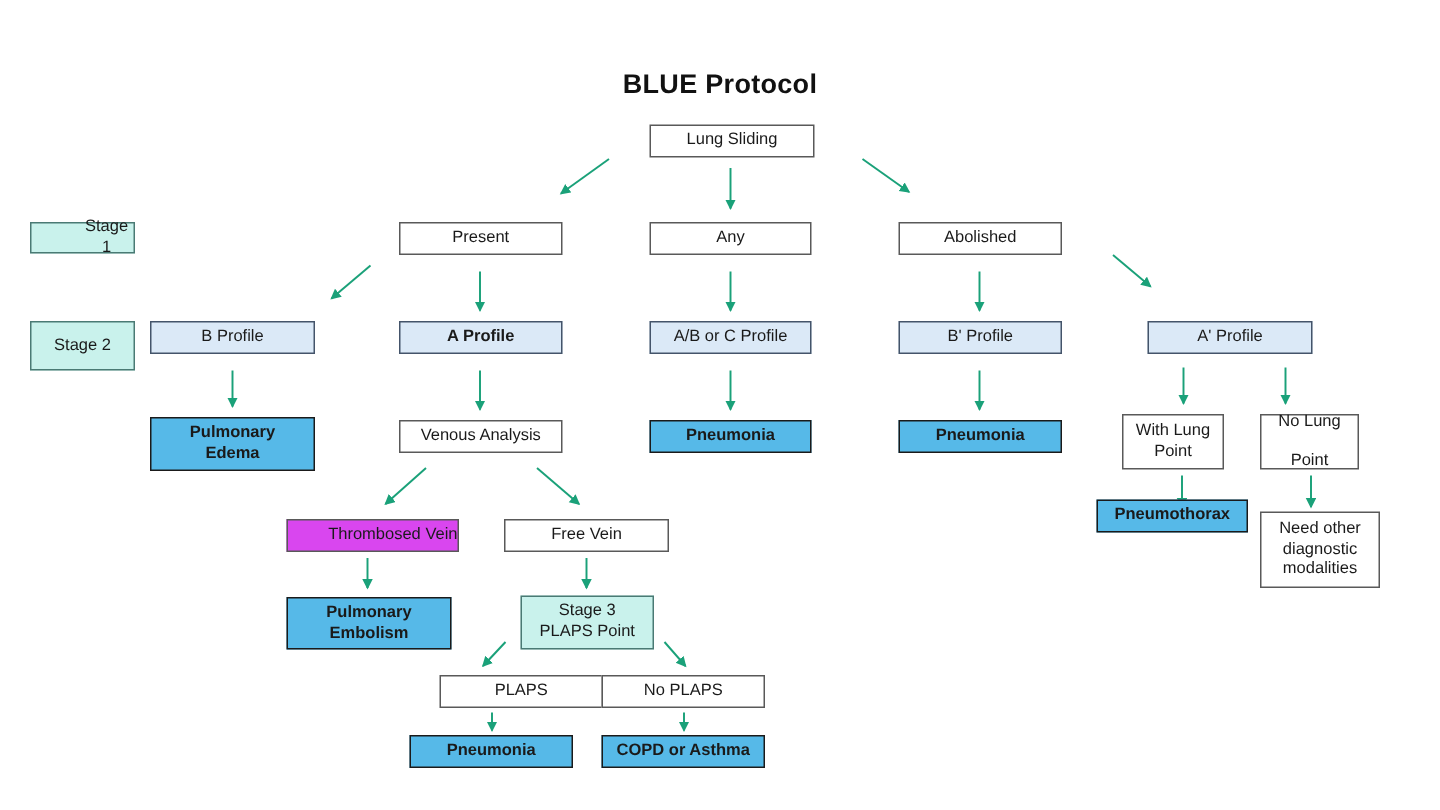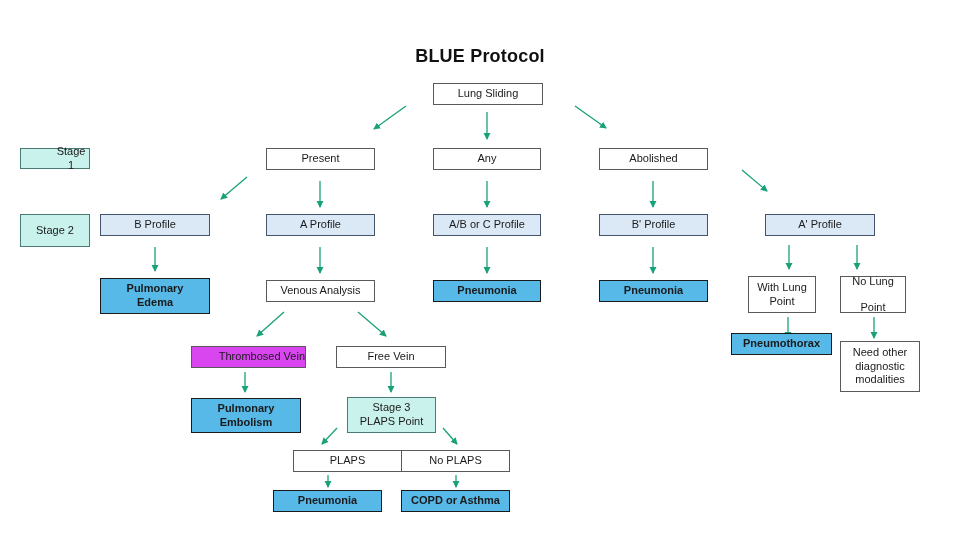--- a/index.html
+++ b/index.html
@@ -92,21 +92,21 @@
       </div>
       <div class="node white" style="left: 599px; top: 148px; width: 109px; height: 22px; background: rgb(255, 255, 255); border-color: rgb(89, 89, 89); color: rgb(26, 26, 26);">
         <div>Abolished</div>
       </div>
       <div class="node stage" style="left: 20px; top: 214px; width: 70px; height: 33px; background: rgb(201, 242, 236); border-color: rgb(74, 122, 116); color: rgb(26, 26, 26);">
         <div>Stage 2</div>
       </div>
       <div class="node profile" style="left: 100px; top: 214px; width: 110px; height: 22px; background: rgb(219, 233, 247); border-color: rgb(68, 84, 106); color: rgb(26, 26, 26);">
         <div>B Profile</div>
       </div>
-      <div class="node profile" style="left: 266px; top: 214px; width: 109px; height: 22px; background: rgb(219, 233, 247); border-color: rgb(68, 84, 106); color: rgb(26, 26, 26);">
+      <div class="node profile" style="left: 266px; top: 214px; width: 109px; height: 22px; background: rgb(219, 233, 247); border-color: rgb(68, 84, 106); color: rgb(26, 26, 26); font-weight: bold;">
         <div>A Profile</div>
       </div>
       <div class="node profile" style="left: 433px; top: 214px; width: 108px; height: 22px; background: rgb(219, 233, 247); border-color: rgb(68, 84, 106); color: rgb(26, 26, 26);">
         <div>A/B or C Profile</div>
       </div>
       <div class="node profile" style="left: 599px; top: 214px; width: 109px; height: 22px; background: rgb(219, 233, 247); border-color: rgb(68, 84, 106); color: rgb(26, 26, 26);">
         <div>B' Profile</div>
       </div>
       <div class="node profile" style="left: 765px; top: 214px; width: 110px; height: 22px; background: rgb(219, 233, 247); border-color: rgb(68, 84, 106); color: rgb(26, 26, 26);">
         <div>A' Profile</div>

